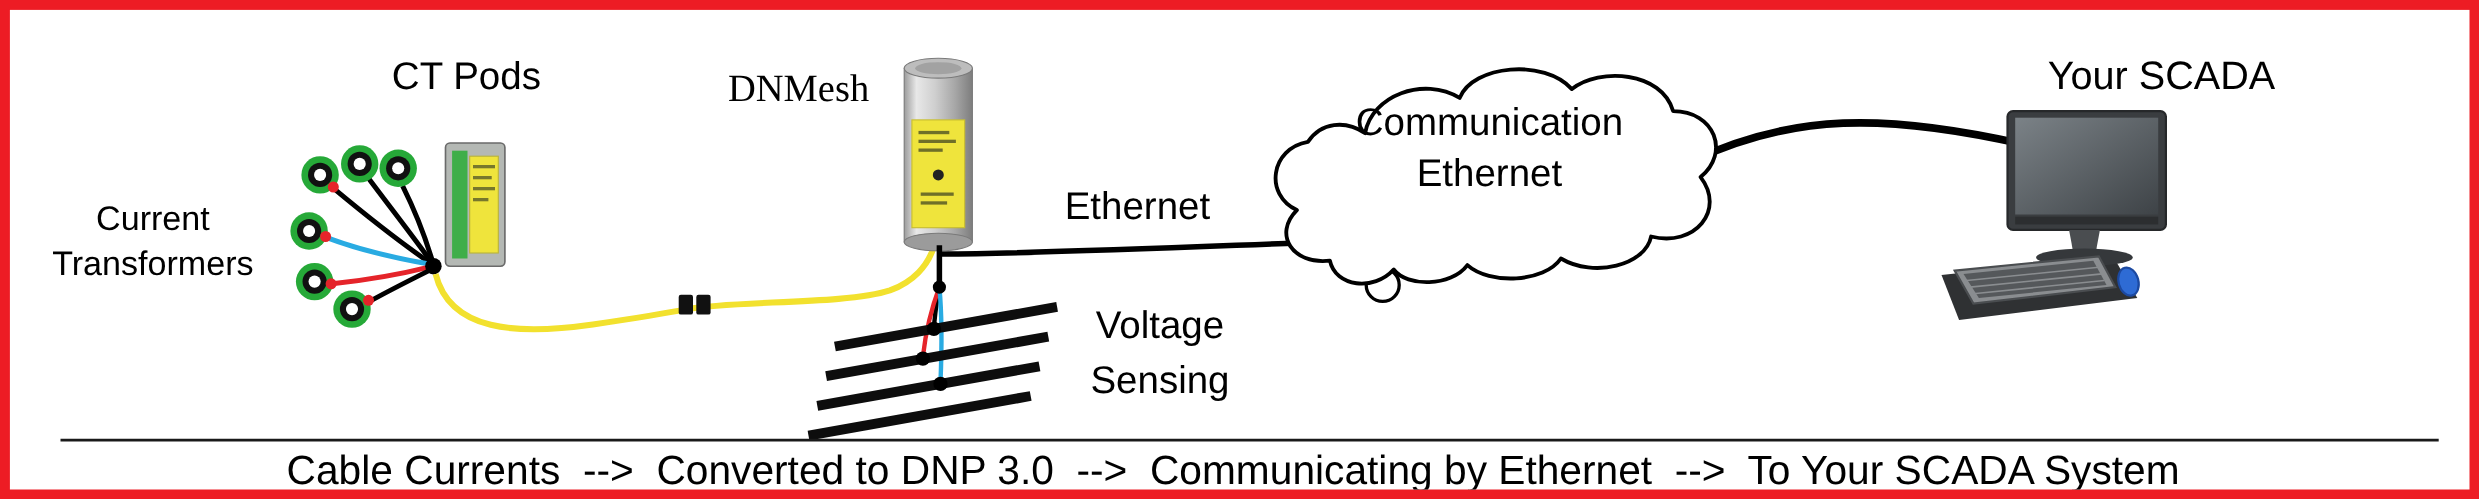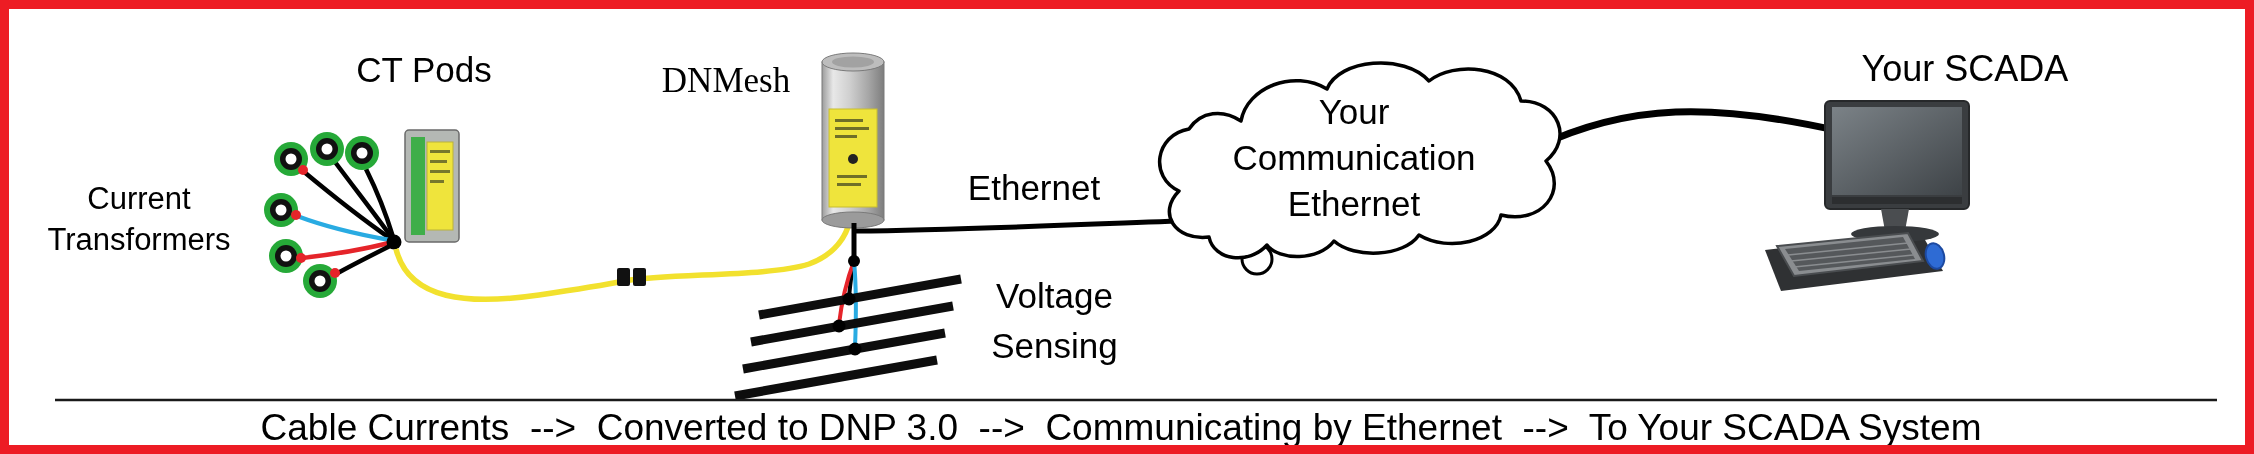--- a/index.html
+++ b/index.html
@@ -215,21 +215,20 @@
   </div>
 
   <div class="lbl lbl-ethernet">Ethernet</div>
 
   <div class="lbl lbl-voltage">
     <div>Voltage</div>
     <div>Sensing</div>
   </div>
 
   <div class="lbl lbl-cloud">
-    <div>Your</div>
     <div>Communication</div>
     <div>Ethernet</div>
   </div>
 
   <div class="lbl lbl-scada">Your SCADA</div>
 
   <div class="caption">Cable Currents  --&gt;  Converted to DNP 3.0  --&gt;  Communicating by Ethernet  --&gt;  To Your SCADA System</div>
 
 </div>
 

